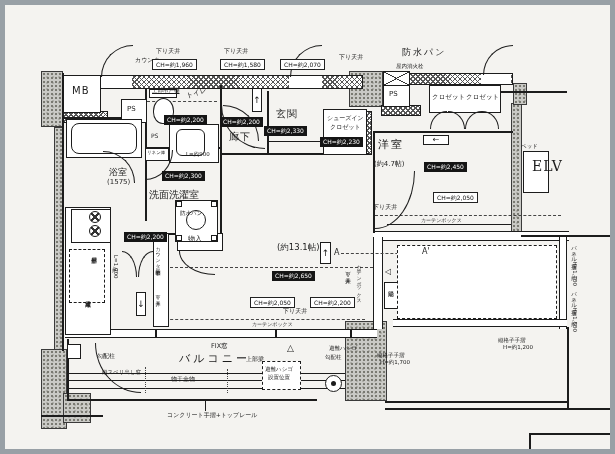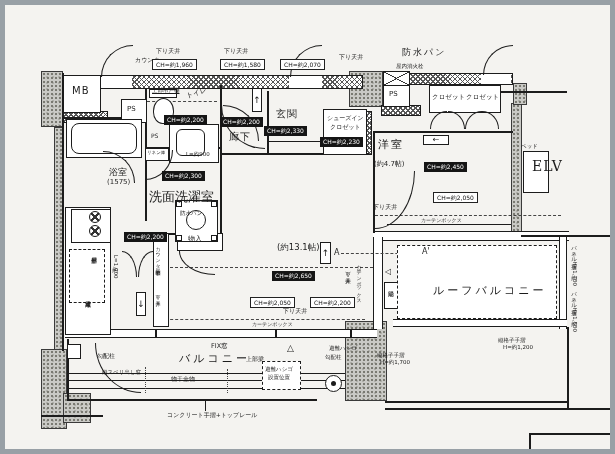--- a/index.html
+++ b/index.html
@@ -188,21 +188,21 @@
   <div class="lbl" style="left:391px;top:59px;font-size:5.5px">屋内消火栓</div>
   <div class="lbl" style="left:67px;top:81px;font-size:10px;letter-spacing:1px">MB</div>
   <div class="lbl" style="left:122px;top:101px;font-size:7px">PS</div>
   <div class="lbl" style="left:181px;top:85px;font-size:7px;transform:rotate(-18deg)">トイレ</div>
   <div class="lbl" style="left:147px;top:83px;font-size:5.5px;text-decoration:underline">上部吊戸棚</div>
   <div class="lbl" style="left:104px;top:163px;font-size:9px">浴室</div>
   <div class="lbl" style="left:102px;top:174px;font-size:7px">(1575)</div>
   <div class="lbl" style="left:146px;top:128px;font-size:6px">PS</div>
   <div class="lbl" style="left:142px;top:146px;font-size:4.5px">リネン庫</div>
   <div class="lbl" style="left:181px;top:147px;font-size:5.5px">L=約900</div>
-  <div class="lbl" style="left:144px;top:185px;font-size:13px">洗面洗濯室</div>
+  <div class="lbl" style="left:144px;top:185px;font-size:10px">洗面洗濯室</div>
   <div class="lbl" style="left:175px;top:206px;font-size:5.5px">防水パン</div>
   <div class="lbl" style="left:224px;top:127px;font-size:10px;letter-spacing:1px">廊下</div>
   <div class="lbl" style="left:271px;top:104px;font-size:10px;letter-spacing:1px">玄関</div>
   <div class="lbl" style="left:322px;top:110px;font-size:6px">シューズイン</div>
   <div class="lbl" style="left:325px;top:119px;font-size:6px">クロゼット</div>
   <div class="lbl" style="left:384px;top:86px;font-size:7px">PS</div>
   <div class="lbl" style="left:427px;top:89px;font-size:6.5px">クロゼット</div>
   <div class="lbl" style="left:461px;top:89px;font-size:6.5px">クロゼット</div>
   <div class="lbl" style="left:373px;top:134px;font-size:11px;letter-spacing:2px">洋室</div>
   <div class="lbl" style="left:369px;top:156px;font-size:7px">(約4.7帖)</div>
@@ -217,21 +217,20 @@
   <div class="lbl v" style="left:150px;top:286px;font-size:5px;height:30px">下り天井</div>
   <div class="lbl" style="left:329px;top:244px;font-size:8px">A</div>
   <div class="lbl" style="left:417px;top:243px;font-size:8px">A'</div>
   <div class="lbl v" style="left:383px;top:281px;font-size:6px;height:20px">給湯</div>
   <div class="lbl v" style="left:340px;top:262px;font-size:5.5px;height:30px">下り天井</div>
   <div class="lbl v" style="left:351px;top:256px;font-size:5px;height:52px">カーテンボックス</div>
   <div class="lbl" style="left:278px;top:303px;font-size:6px">下り天井</div>
   <div class="lbl" style="left:247px;top:317px;font-size:5px">カーテンボックス</div>
   <div class="lbl" style="left:368px;top:199px;font-size:6px">下り天井</div>
   <div class="lbl" style="left:416px;top:213px;font-size:5px">カーテンボックス</div>
-  <div class="lbl" style="left:428px;top:280px;font-size:11px;letter-spacing:3px">ルーフバルコニー</div>
   <div class="lbl v" style="left:566px;top:236px;font-size:5.5px;height:44px">パネル手摺 H=約1,700</div>
   <div class="lbl v" style="left:566px;top:282px;font-size:5.5px;height:44px">パネル手摺 H=約1,500</div>
   <div class="lbl" style="left:372px;top:348px;font-size:5.5px">縦格子手摺</div>
   <div class="lbl" style="left:375px;top:355px;font-size:5.5px">H=約1,700</div>
   <div class="lbl" style="left:493px;top:333px;font-size:5.5px">縦格子手摺</div>
   <div class="lbl" style="left:498px;top:340px;font-size:5.5px">H=約1,200</div>
   <div class="lbl" style="left:206px;top:338px;font-size:6.5px">FIX窓</div>
   <div class="lbl" style="left:174px;top:348px;font-size:11px;letter-spacing:3px">バルコニー</div>
   <div class="lbl" style="left:241px;top:351px;font-size:6px">上部梁</div>
   <div class="lbl" style="left:260px;top:362px;font-size:5.5px">避難ハシゴ</div>

